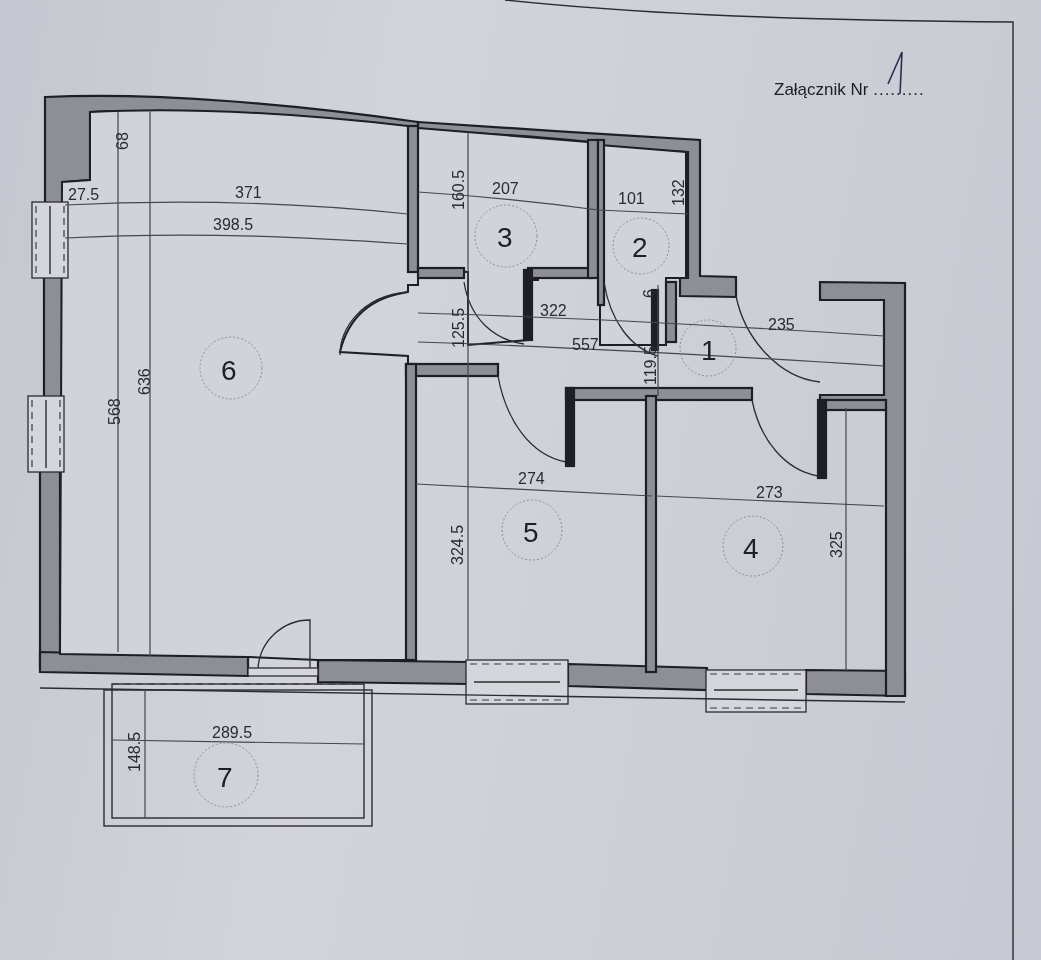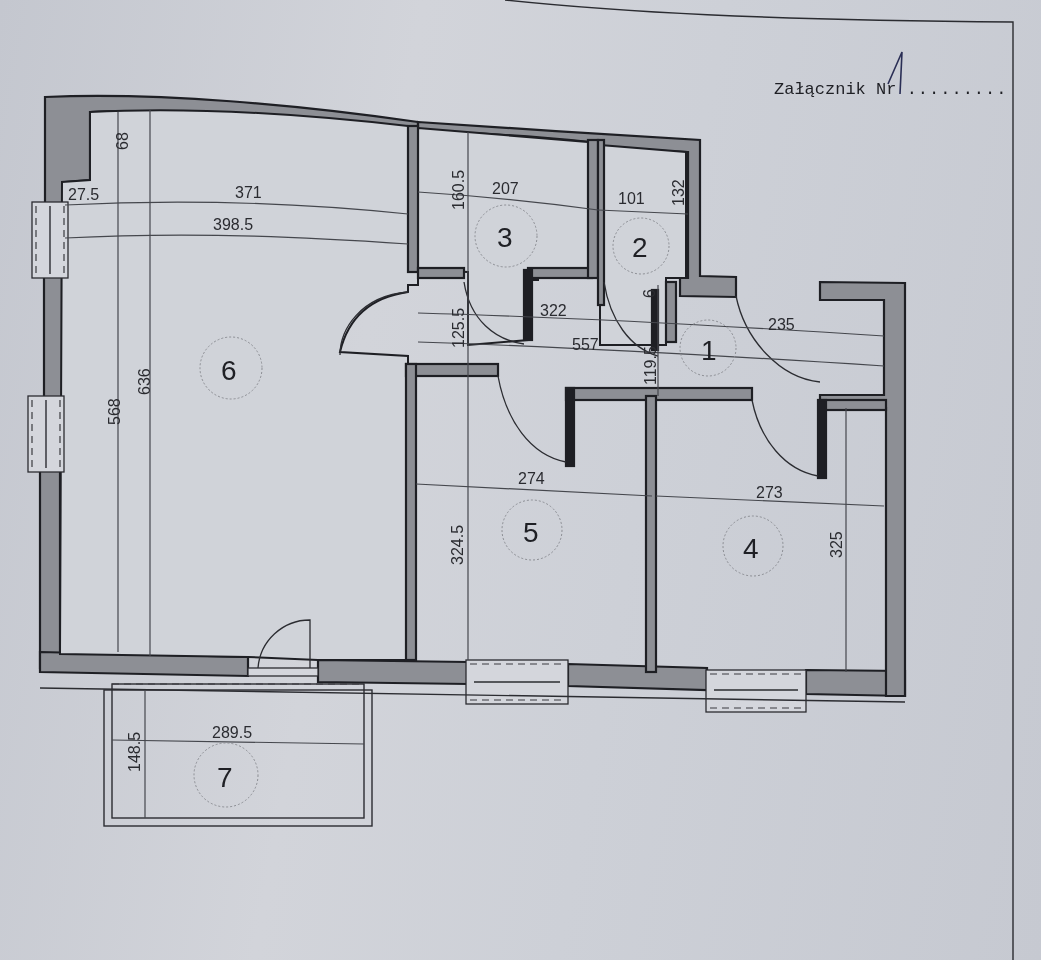--- a/index.html
+++ b/index.html
@@ -19,21 +19,21 @@
   .thin { fill: none; stroke: #2b2c31; stroke-width: 1.4; }
   .dim { fill: none; stroke: #45474d; stroke-width: 1.2; }
   .door { fill: none; stroke: #2b2c31; stroke-width: 1.3; }
   .dash { fill: none; stroke: #3a3b40; stroke-width: 1.2; stroke-dasharray: 7 5; }
   .win { fill: #d4d6dc; stroke: #2b2c31; stroke-width: 1.3; }
   .circle { fill: none; stroke: #8c8e94; stroke-width: 1; stroke-dasharray: 2 2; }
   .dimtxt { font-family: "Liberation Sans", sans-serif; font-size: 16px; fill: #2a2b30; }
   .roomnum { font-family: "Liberation Sans", sans-serif; font-size: 28px; fill: #1f2025; }
   .title {
     position: absolute; left: 774px; top: 80px;
-    font-size: 17px; color: #1e1f24; font-family: Liberation Mono, monospace;
+    font-size: 17px; color: #1e1f24; font-family: Liberation Sans, sans-serif;
   }
   .title .dots { letter-spacing: 1px; }
   .sign {
     position: absolute; left: 880px; top: 44px; width: 50px; height: 60px;
   }
 </style>
 </head>
 <body>
 
 <div class="paper"></div>

